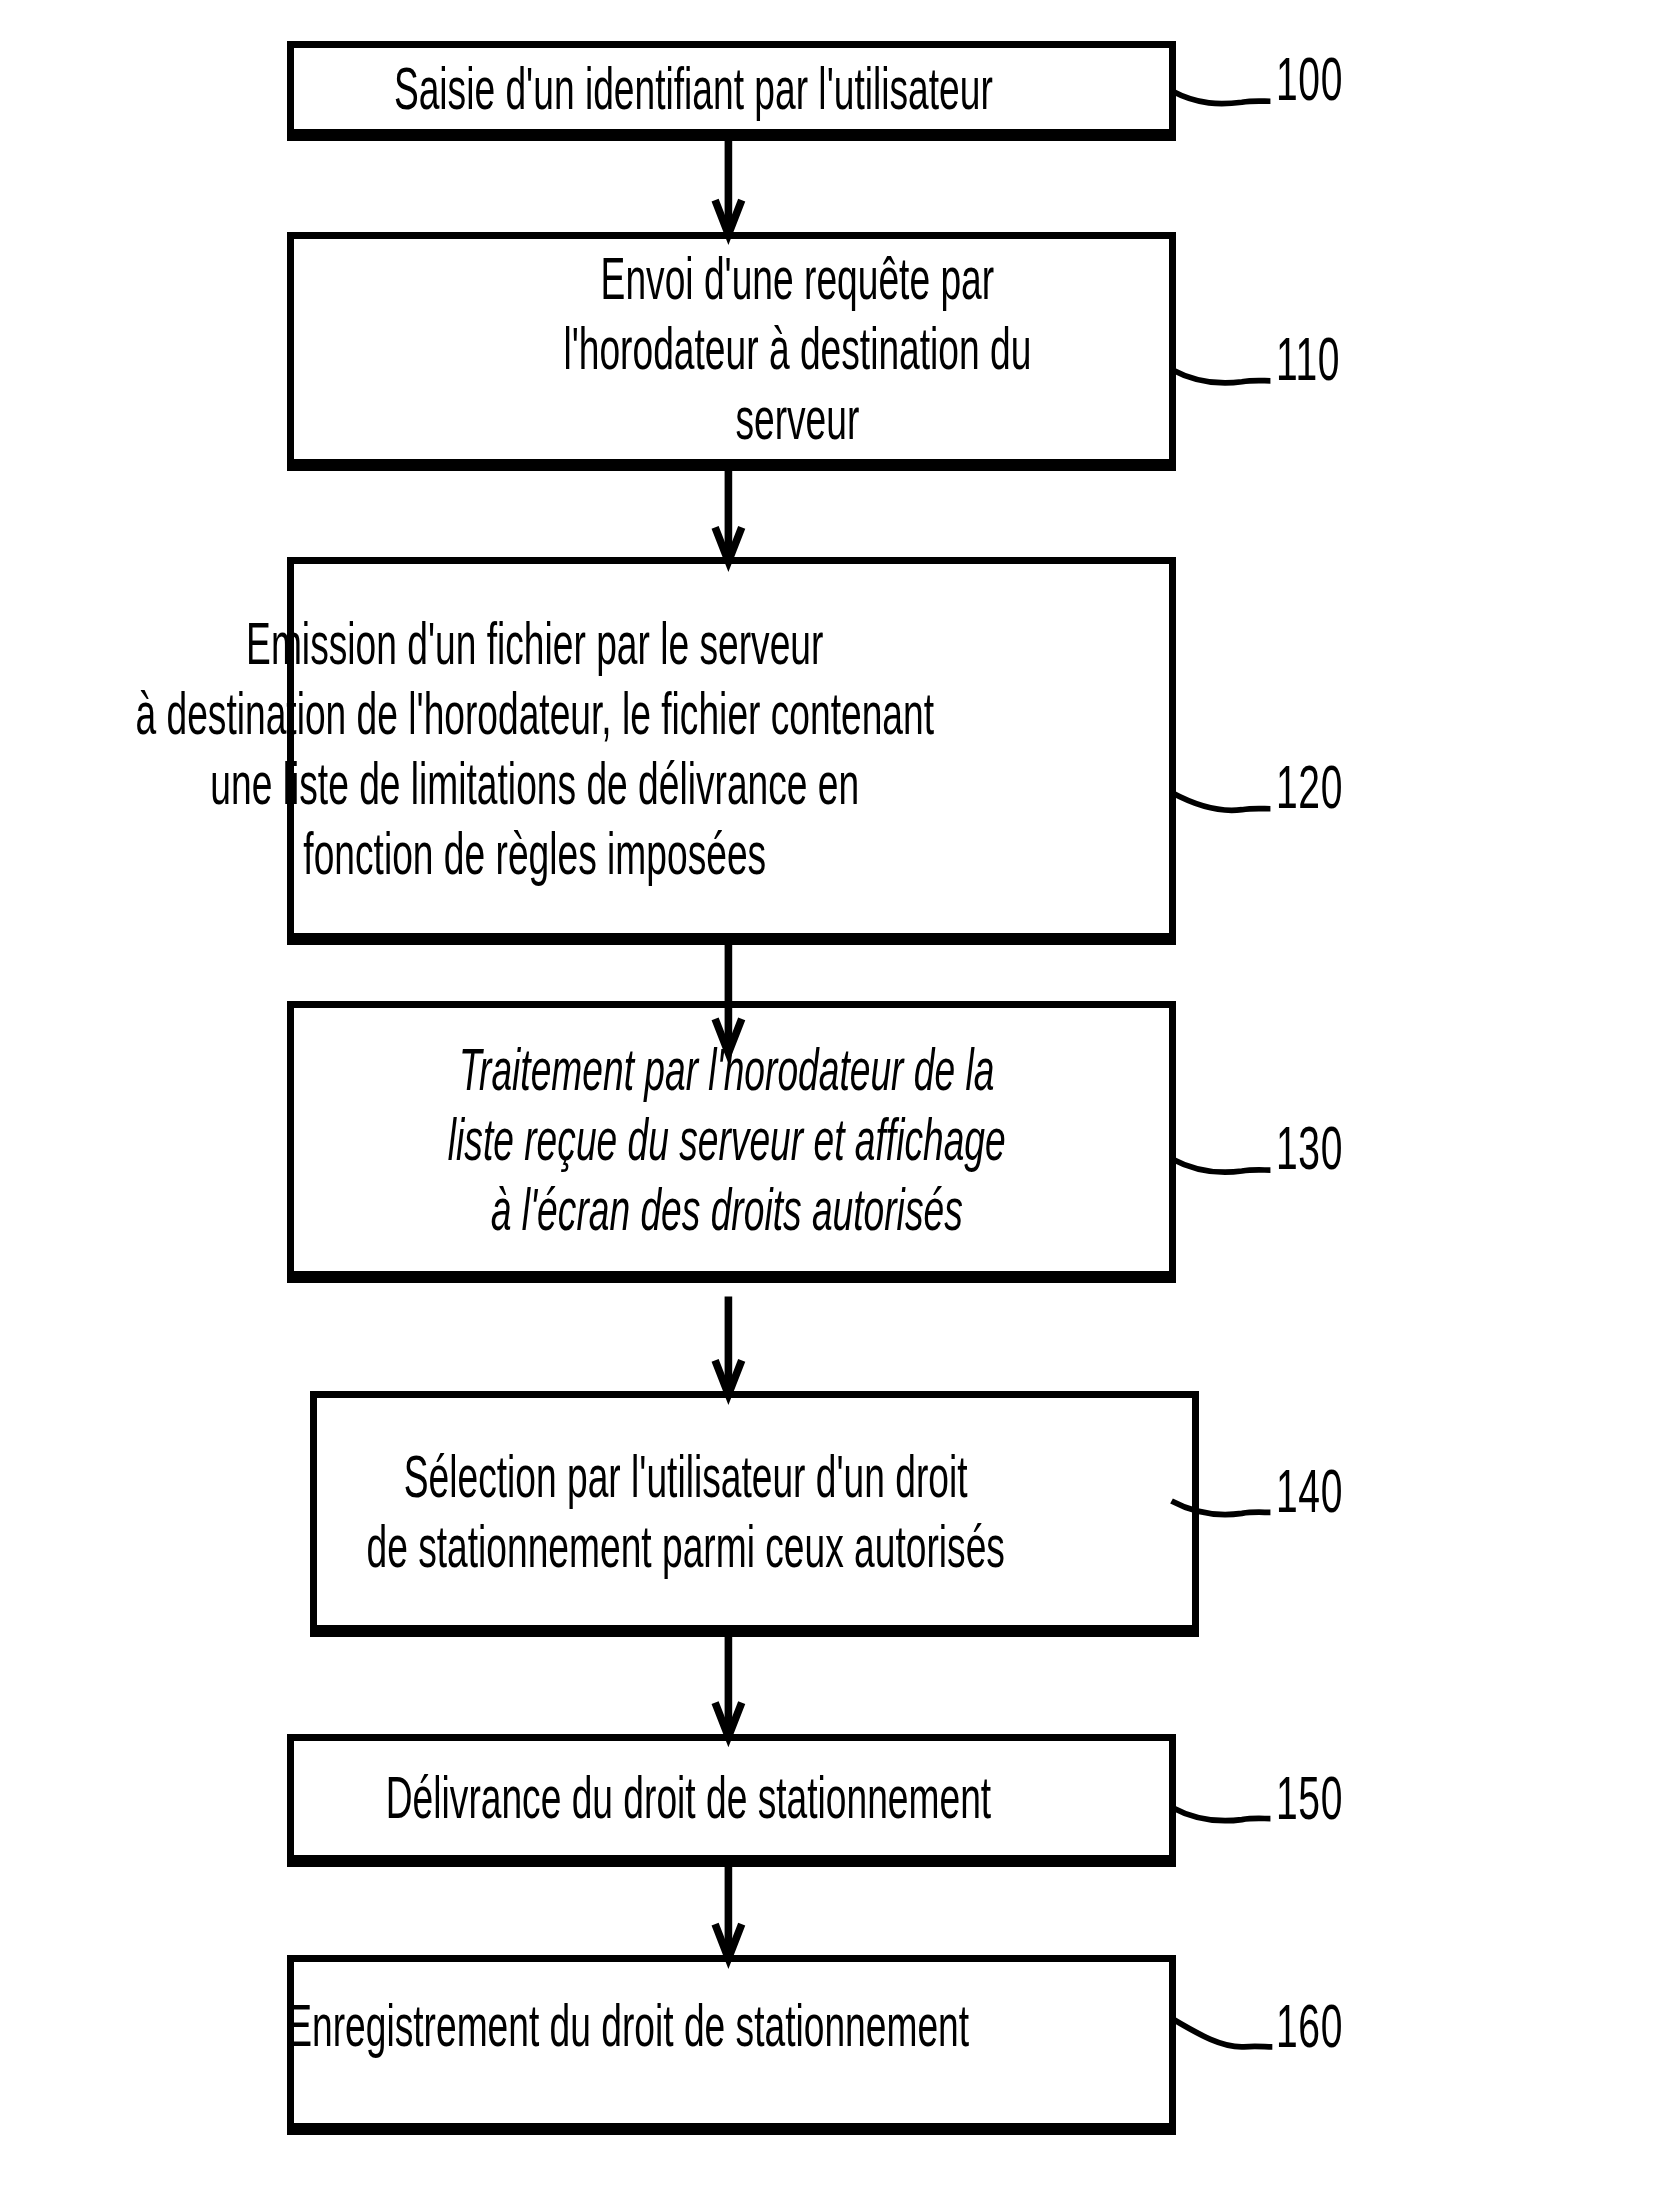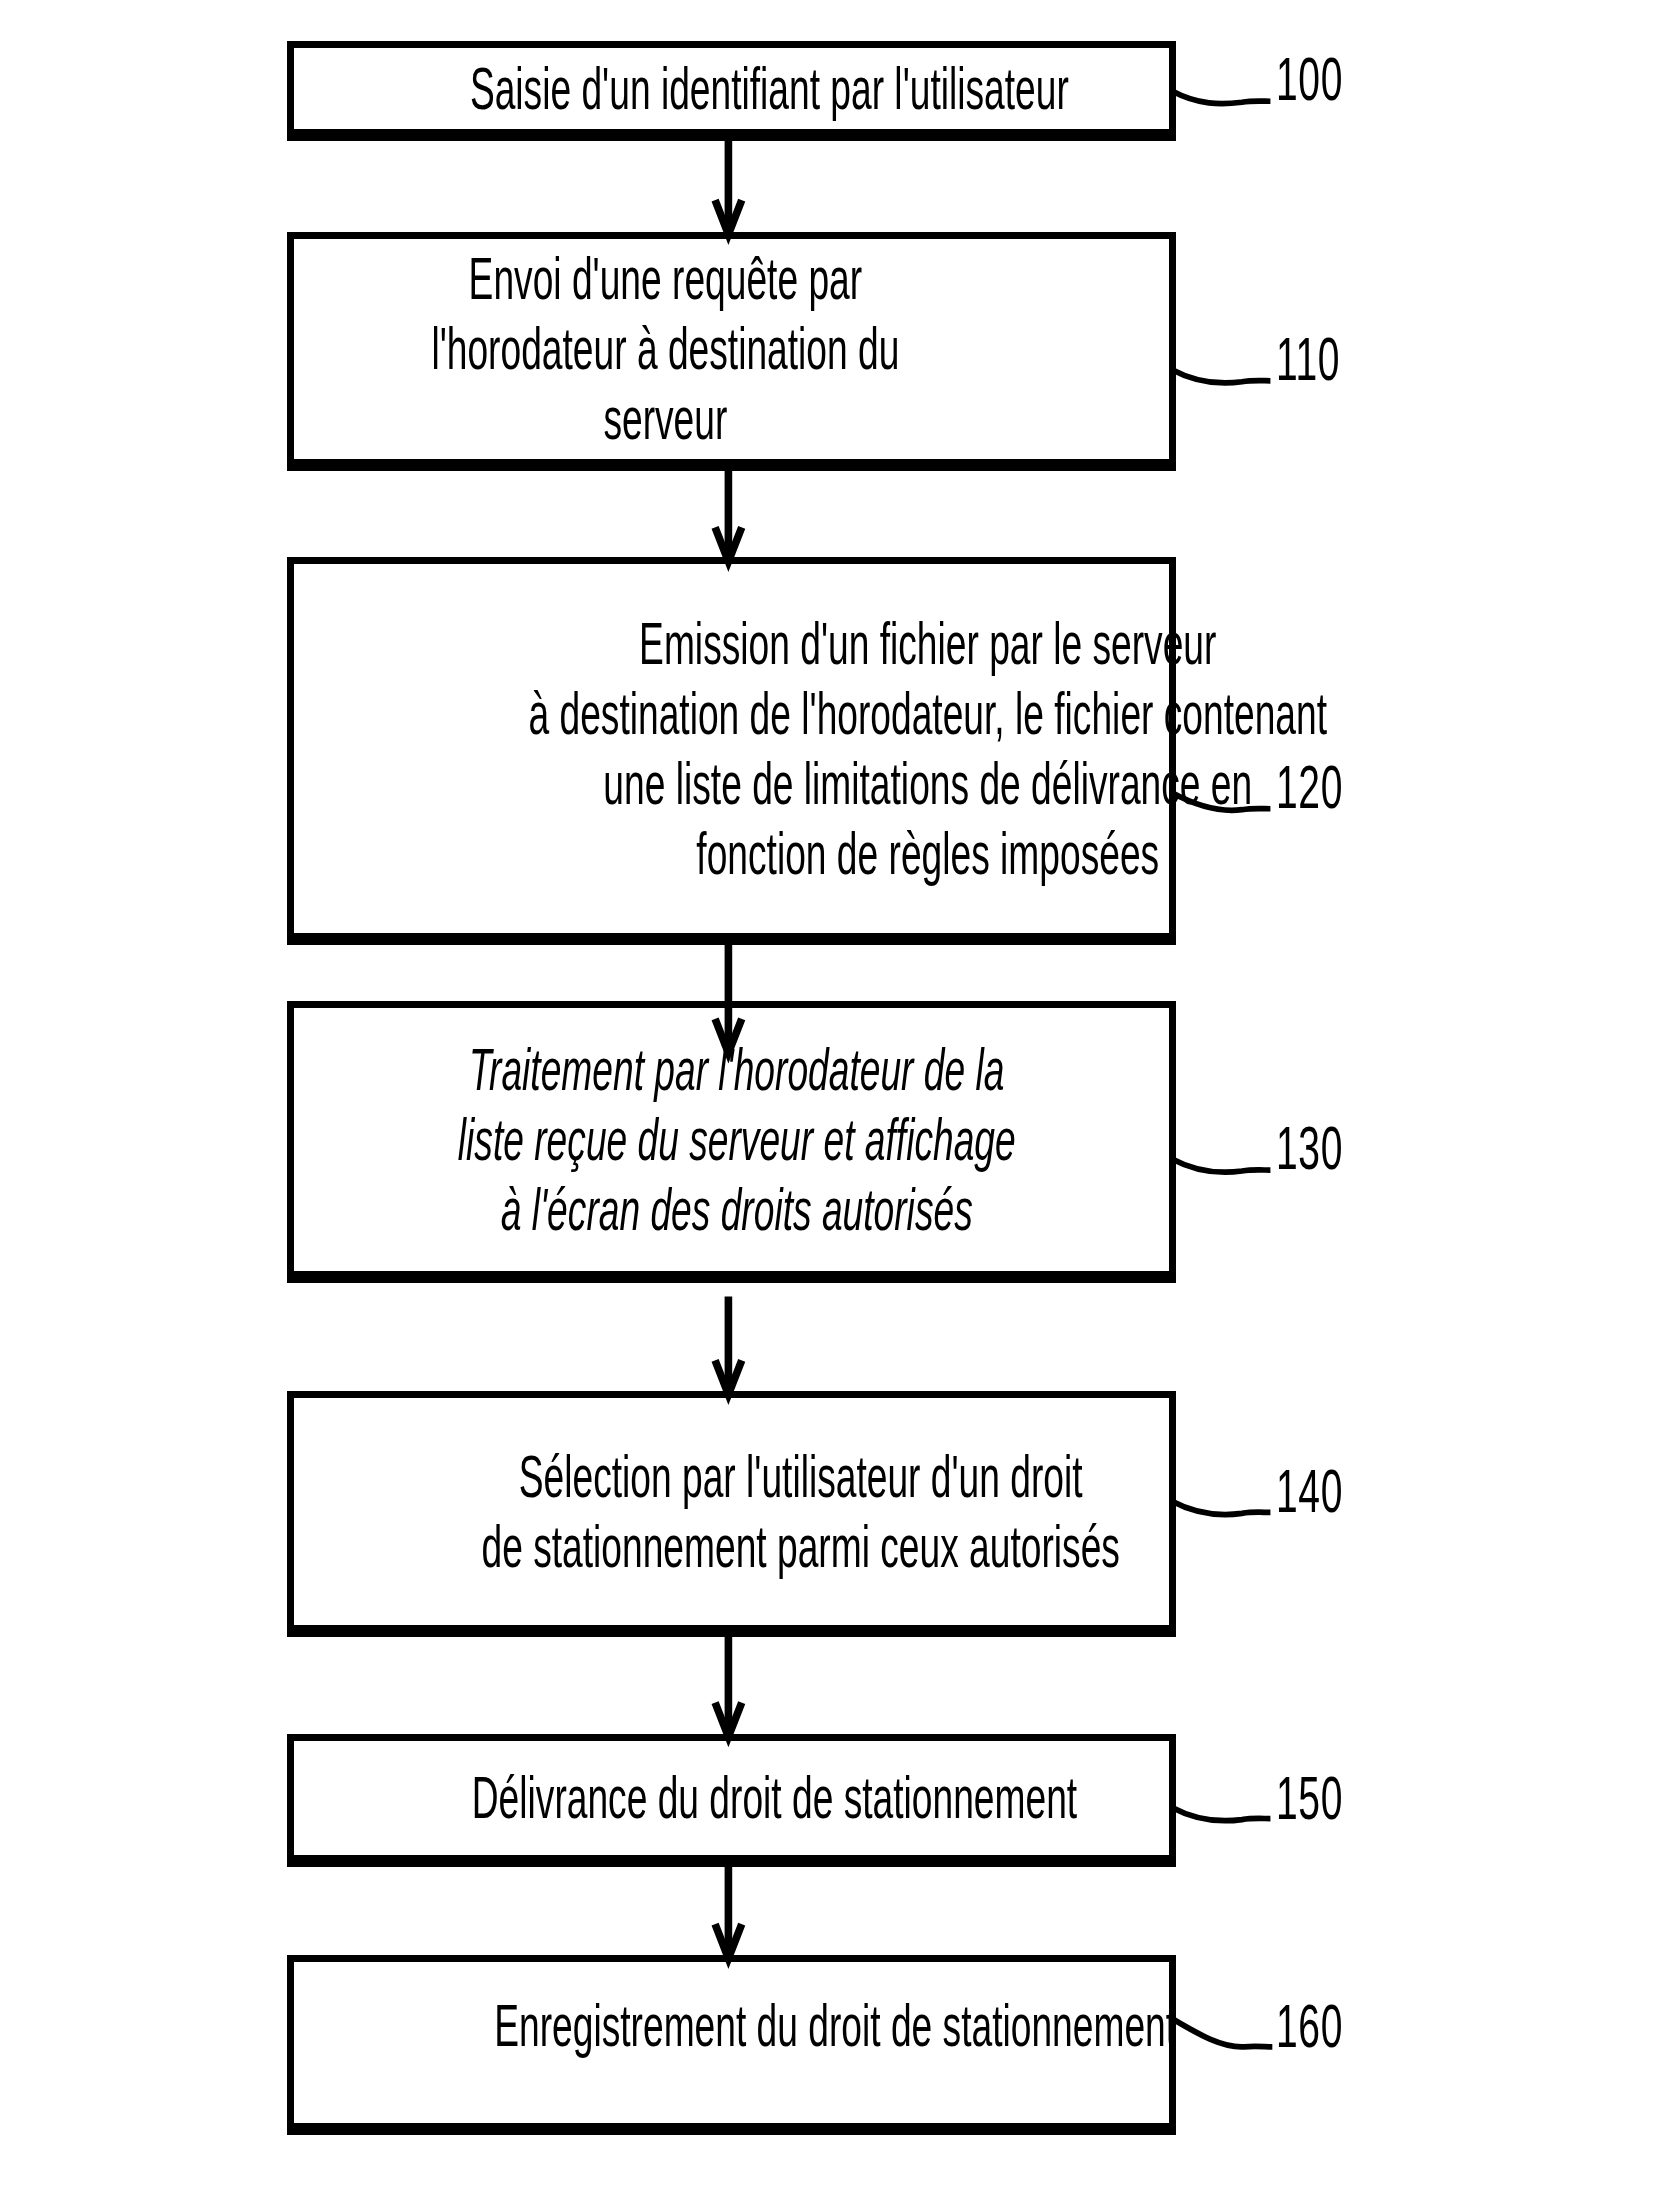--- a/index.html
+++ b/index.html
@@ -19,36 +19,36 @@
   .flow-box {
     position: absolute;
     left: 287px;
     width: 889px;
     box-sizing: border-box;
     border: 7.6px solid #000000;
     border-bottom-width: 12.4px;
     background: #ffffff;
     display: flex;
     align-items: center;
-    justify-content: flex-start;
+    justify-content: flex-end;
   }
   .flow-box .box-text {
     display: block;
     white-space: pre;
     text-align: center;
     font-size: 59px;
     line-height: 70px;
     transform: scaleX(0.63);
     transform-origin: 50% 50%;
   }
   #box-100 { top: 41px;   height: 100px; }
   #box-110 { top: 232px;  height: 239px; }
   #box-120 { top: 557px;  height: 388px; }
   #box-130 { top: 1001px; height: 282px; font-style: italic; }
-  #box-140 { top: 1391px; height: 246px; }
+  #box-140 { top: 1391px; height: 246px; margin-left: 23px; }
   #box-150 { top: 1734px; height: 133px; }
   #box-160 { top: 1955px; height: 180px; padding-bottom: 34px; }
 
   .ref-label {
     position: absolute;
     left: 1276px;
     font-size: 61px;
     line-height: 44px;
     height: 44px;
     transform: scaleX(0.64);

